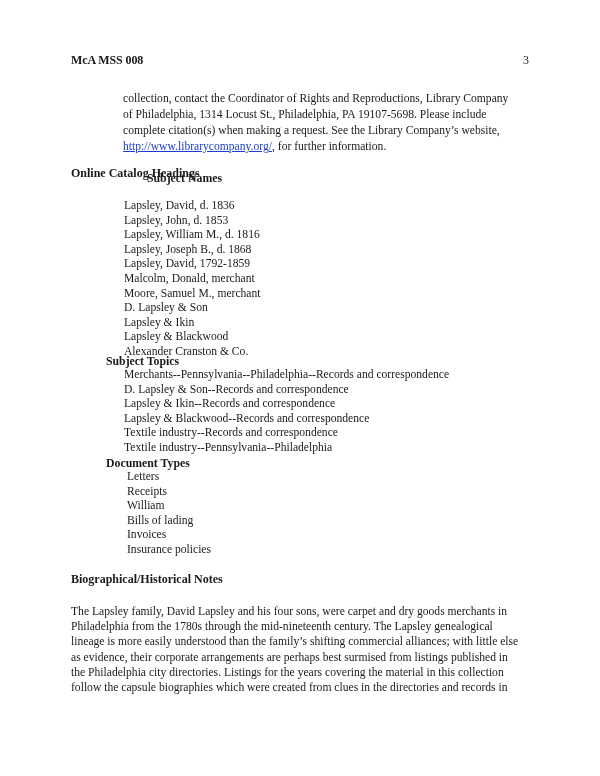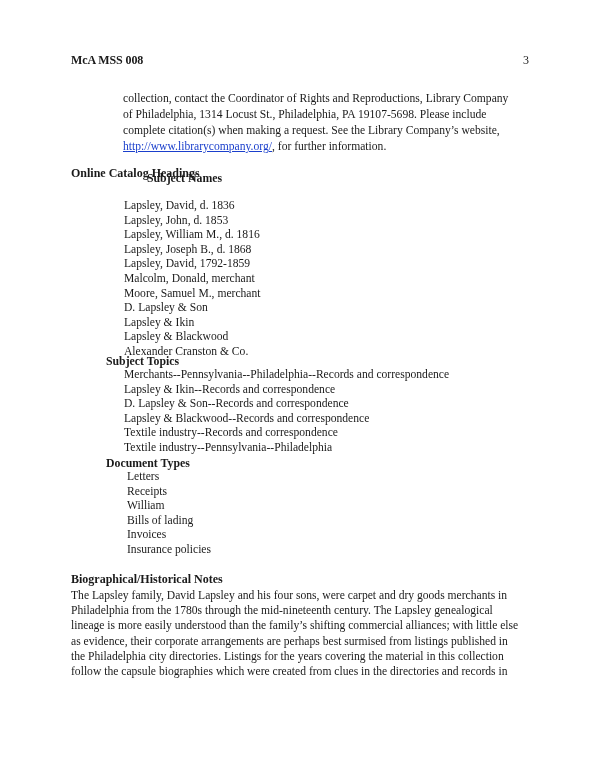--- a/index.html
+++ b/index.html
@@ -66,21 +66,21 @@
       padding: 0;
       list-style: none;
       font-size: 11.6px;
       line-height: 14.6px;
     }
     .list li { white-space: nowrap; }
     .list.doc-types { left: 127px; }
     .bio-para {
       position: absolute;
       left: 71px;
-      top: 588px;
+      top: 604px;
       width: 470px;
       font-size: 11.6px;
       line-height: 15.2px;
     }
     .bio-para .line { display: block; white-space: nowrap; }
   </style>
 </head>
 <body>
 
 <div class="page">
@@ -108,22 +108,22 @@
     <li>Moore, Samuel M., merchant</li>
     <li>D. Lapsley &amp; Son</li>
     <li>Lapsley &amp; Ikin</li>
     <li>Lapsley &amp; Blackwood</li>
     <li>Alexander Cranston &amp; Co.</li>
   </ul>
 
   <div class="sub-heading" style="top:354px;">Subject Topics</div>
   <ul class="list" style="top:368px;">
     <li>Merchants--Pennsylvania--Philadelphia--Records and correspondence</li>
+    <li>D. Lapsley &amp; Son--Records and correspondence</li>
     <li>Lapsley &amp; Ikin--Records and correspondence</li>
-    <li>D. Lapsley &amp; Son--Records and correspondence</li>
     <li>Lapsley &amp; Blackwood--Records and correspondence</li>
     <li>Textile industry--Records and correspondence</li>
     <li>Textile industry--Pennsylvania--Philadelphia</li>
   </ul>
 
   <div class="sub-heading" style="top:456px;">Document Types</div>
   <ul class="list doc-types" style="top:470px;">
     <li>Letters</li>
     <li>Receipts</li>
     <li>William</li>

